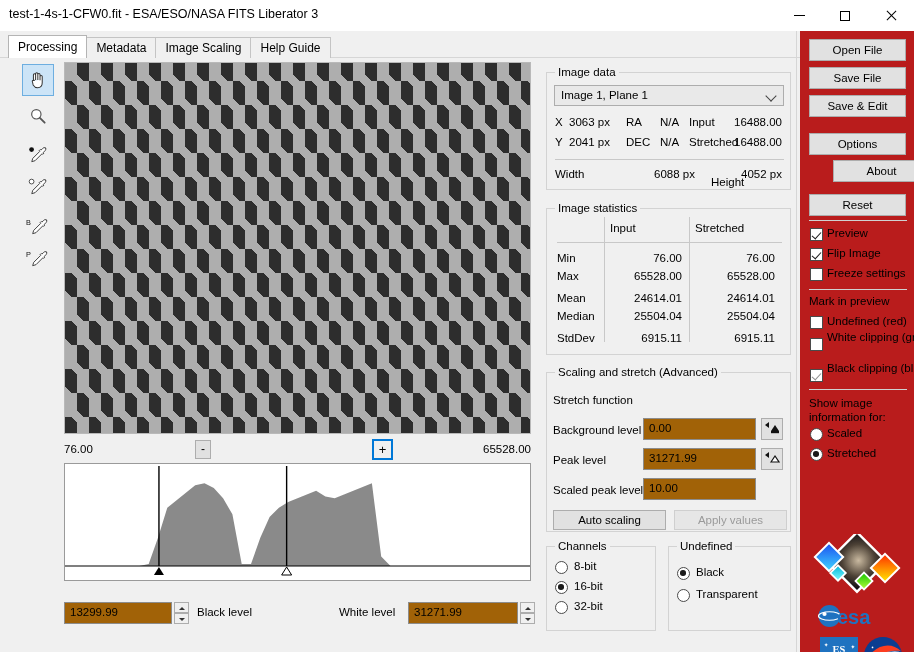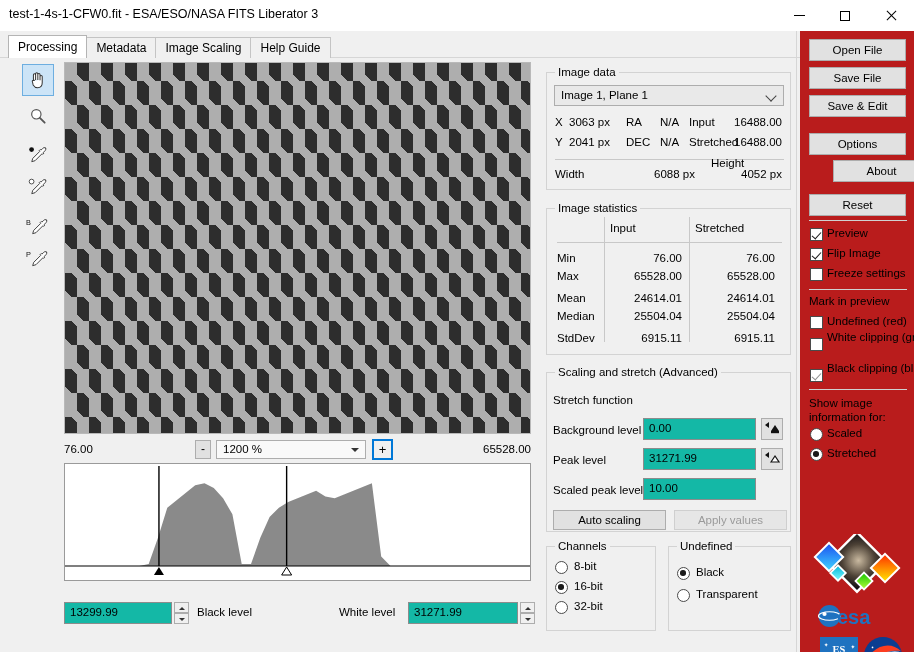--- a/index.html
+++ b/index.html
@@ -68,21 +68,21 @@
   .zm-plus{position:absolute;left:308px;top:0px;width:21px;height:21px;border:2px solid #0078d7;
            background:#f0f0f0;font-size:13px;line-height:17px;text-align:center;box-sizing:border-box;}
 
   
   .histwrap{position:absolute;left:64px;top:463px;width:467px;height:118px;
             border:1px solid #9a9a9a;box-sizing:border-box;background:#fff;}
   .hist-svg{display:block;width:100%;height:100%;}
 
   
   .lvlrow{position:absolute;left:64px;top:602px;width:470px;height:24px;}
-  .txtbox{position:absolute;border:1px solid #8c8c8c;background:#14b8a6;box-sizing:border-box;height:22px;}
+  .txtbox{position:absolute;border:1px solid #8c8c8c;background:#a16207;box-sizing:border-box;height:22px;}
   .txtbox span{position:absolute;left:5px;top:3px;font-size:11.5px;}
   .spin{position:absolute;width:15px;height:22px;}
   .spin div{width:15px;height:11px;border:1px solid #adadad;background:#f0f0f0;box-sizing:border-box;
             position:relative;}
   .spin div:after{content:"";position:absolute;left:4px;top:4px;width:0;height:0;
             border-left:3px solid transparent;border-right:3px solid transparent;}
   .spin div.up:after{border-bottom:3px solid #333;}
   .spin div.dn:after{border-top:3px solid #333;}
   .lblcap{position:absolute;top:4px;font-size:11.5px;}
 
@@ -201,24 +201,20 @@
 
   <div class="preview">
     <div class="checker"></div>
     <div class="checker2"></div>
   </div>
 
   <div class="zoomrow">
     <div class="lbl-min">76.00</div>
     <div class="lbl-max">65528.00</div>
     <div class="zm-minus">-</div>
-    <div class="zm-combo">
-      <span class="val">1200 %</span>
-      <span class="arr"></span>
-    </div>
     <div class="zm-plus">+</div>
   </div>
 
   <div class="histwrap">
     <svg class="hist-svg" viewBox="0 0 465 116" preserveAspectRatio="none">
       <polygon id="hist-poly" fill="#8a8a8a" points="0.0,102.0 0.0,102.0 9.3,102.0 18.6,102.0 27.9,102.0 37.2,102.0 46.5,102.0 55.8,102.0 65.1,102.0 74.4,102.0 83.7,100.1 93.0,73.8 102.3,43.7 111.6,36.2 120.9,28.7 130.2,21.2 139.5,19.3 148.8,24.0 158.1,34.3 167.4,50.3 176.7,100.1 186.0,100.1 195.3,73.8 204.6,53.1 213.9,43.7 223.2,38.1 232.5,34.3 241.8,30.6 251.1,26.8 260.4,32.4 269.7,34.3 279.0,30.6 288.3,26.8 297.6,23.0 306.9,19.3 316.2,92.6 325.5,102.0 334.8,102.0 344.1,102.0 353.4,102.0 362.7,102.0 372.0,102.0 395.3,102.0 418.5,102.0 441.8,102.0 465.0,102.0 465.0,102.0"></polygon>
       <line id="hist-blackline" y1="2" y2="102" stroke="#000" stroke-width="1.4" x1="93.9490825337652" x2="93.9490825337652"></line>
       <line id="hist-whiteline" y1="2" y2="102" stroke="#000" stroke-width="1.4" x1="221.63013124121494" x2="221.63013124121494"></line>
       <line x1="0" y1="102" x2="465" y2="102" stroke="#000" stroke-width="1.2"></line>
       <polygon id="hist-blacktri" fill="#000" points="88.9490825337652,111 98.9490825337652,111 93.9490825337652,103"></polygon>
@@ -263,21 +259,21 @@
     <div class="kv" style="left:22px;top:63px;">2041 px</div>
     <div class="kv" style="left:79px;top:63px;">DEC</div>
     <div class="kv" style="left:113px;top:63px;">N/A</div>
     <div class="kv" style="left:142px;top:63px;">Stretched</div>
     <div class="kv" style="right:8px;top:63px;">16488.00</div>
 
     <div class="hr" style="left:8px;top:86px;width:229px;"></div>
 
     <div class="kv" style="left:8px;top:95px;">Width</div>
     <div class="kv" style="left:107px;top:95px;">6088 px</div>
-    <div class="kv" style="left:164px;top:84px;">Height</div>
+    <div class="kv" style="left:164px;top:103px;">Height</div>
     <div class="kv" style="right:8px;top:95px;">4052 px</div>
   </div>
 
   <div class="group" style="left:546px;top:208px;width:245px;height:147px;">
     <div class="gtitle">Image statistics</div>
 
     <div class="kv" style="left:63px;top:13px;">Input</div>
     <div class="kv" style="left:148px;top:13px;">Stretched</div>
     <div class="hr" style="left:10px;top:33px;width:225px;"></div>
     <div class="vr" style="left:57px;top:8px;height:125px;"></div>

